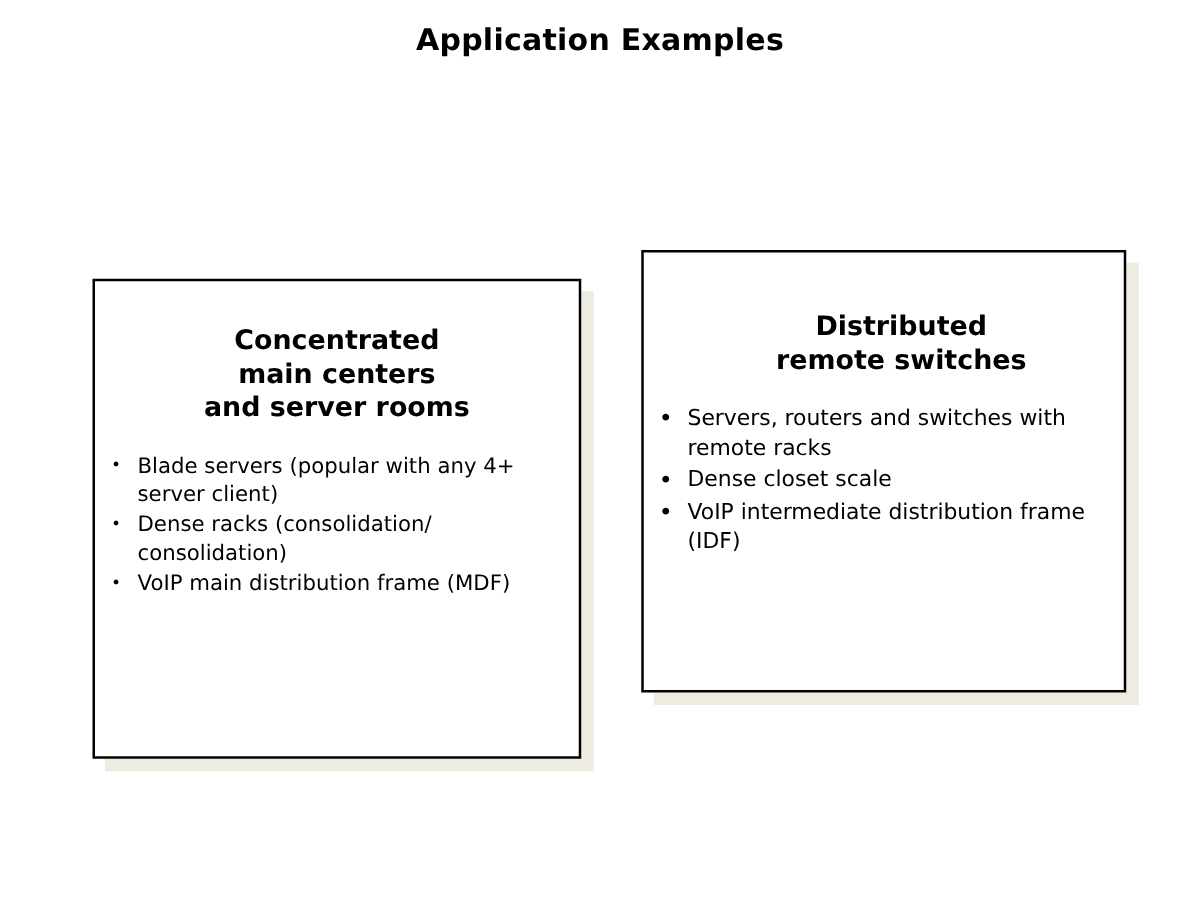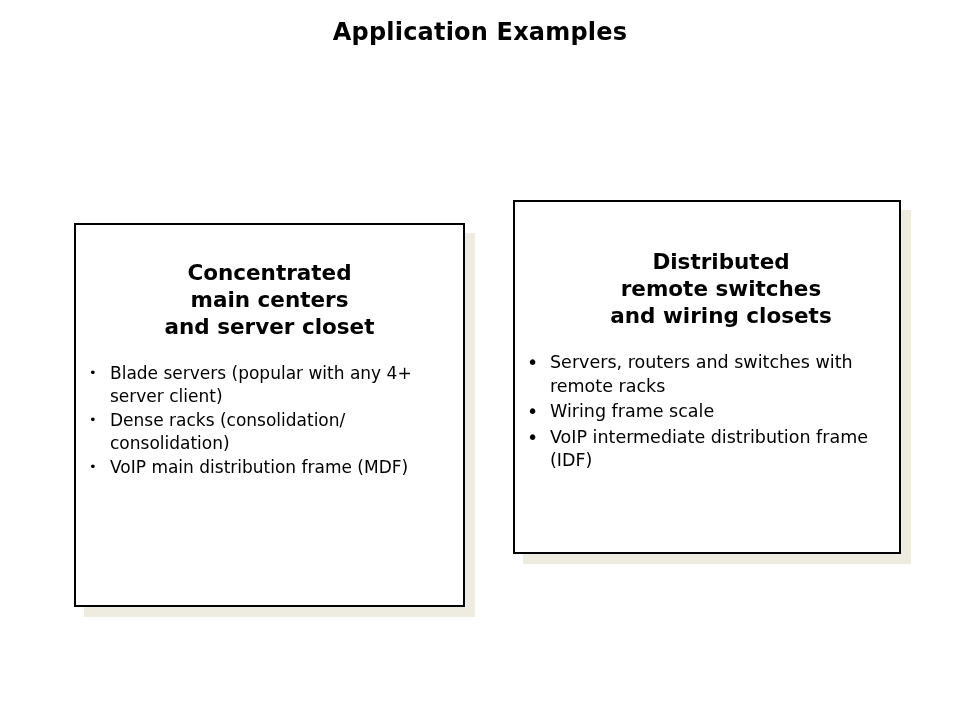--- a/index.html
+++ b/index.html
@@ -147,21 +147,21 @@
 
 <div id="slide">
 
   <div id="slide-title">Application Examples</div>
 
   <div class="panel" id="panel-concentrated">
 
     <div class="panel-heading">
       <span class="hline">Concentrated</span>
       <span class="hline">main centers</span>
-      <span class="hline">and server closet</span>
+      <span class="hline">and server rooms</span>
     </div>
 
     <ul class="bullets" id="bullets-concentrated">
       <li>
         <span class="bullet-dot">•</span>
         <span class="bullet-text">Blade servers (popular with any 4+ server client)</span>
       </li>
       <li>
         <span class="bullet-dot">•</span>
         <span class="bullet-text">Dense racks (consolidation/ consolidation)</span>
@@ -171,31 +171,30 @@
         <span class="bullet-text">VoIP main distribution frame (MDF)</span>
       </li>
     </ul>
   </div>
 
   <div class="panel" id="panel-distributed">
 
     <div class="panel-heading">
       <span class="hline">Distributed</span>
       <span class="hline">remote switches</span>
-      <span class="hline">and wiring closets</span>
     </div>
 
     <ul class="bullets" id="bullets-distributed">
       <li>
         <span class="bullet-dot">•</span>
         <span class="bullet-text">Servers, routers and switches with remote racks</span>
       </li>
       <li>
         <span class="bullet-dot">•</span>
-        <span class="bullet-text">Wiring frame scale</span>
+        <span class="bullet-text">Dense closet scale</span>
       </li>
       <li>
         <span class="bullet-dot">•</span>
         <span class="bullet-text">VoIP intermediate distribution frame (IDF)</span>
       </li>
     </ul>
   </div>
 
 </div>
 

